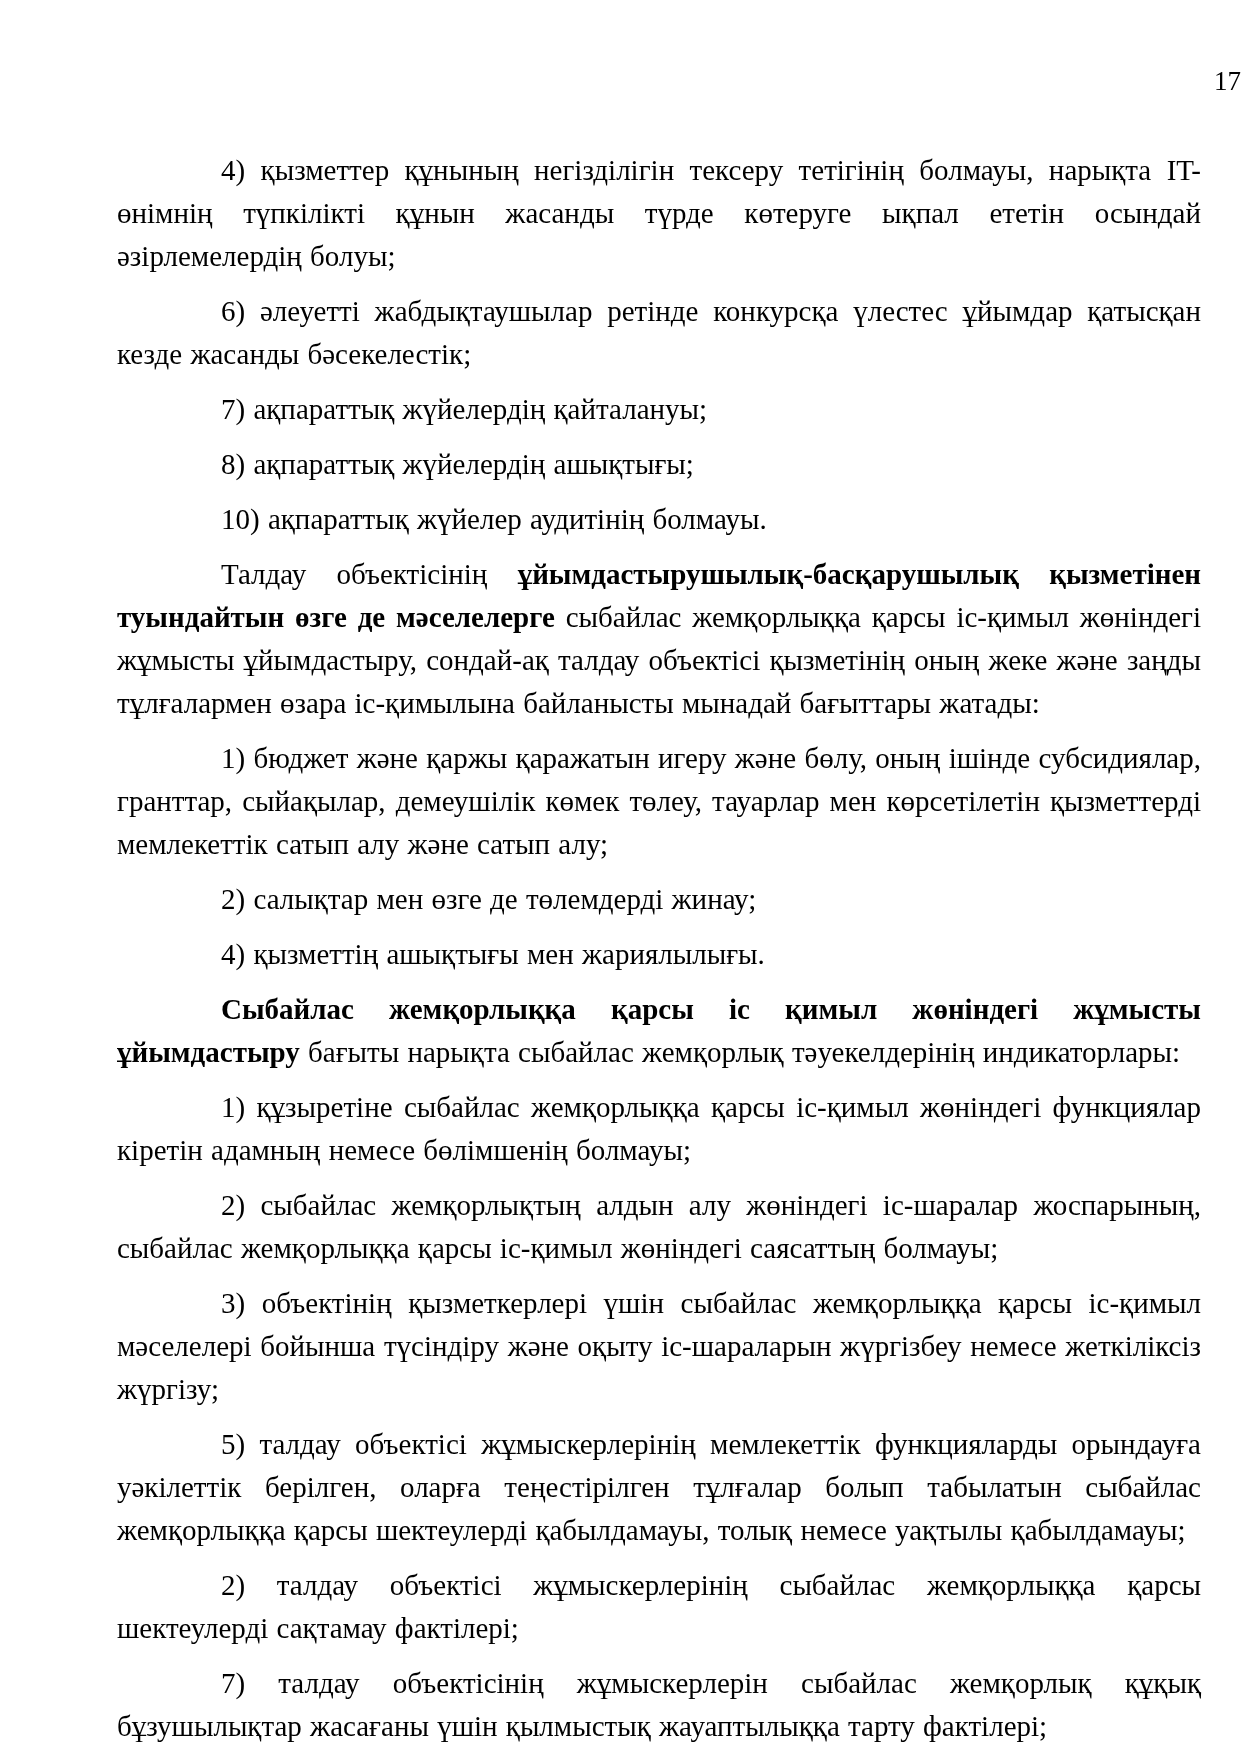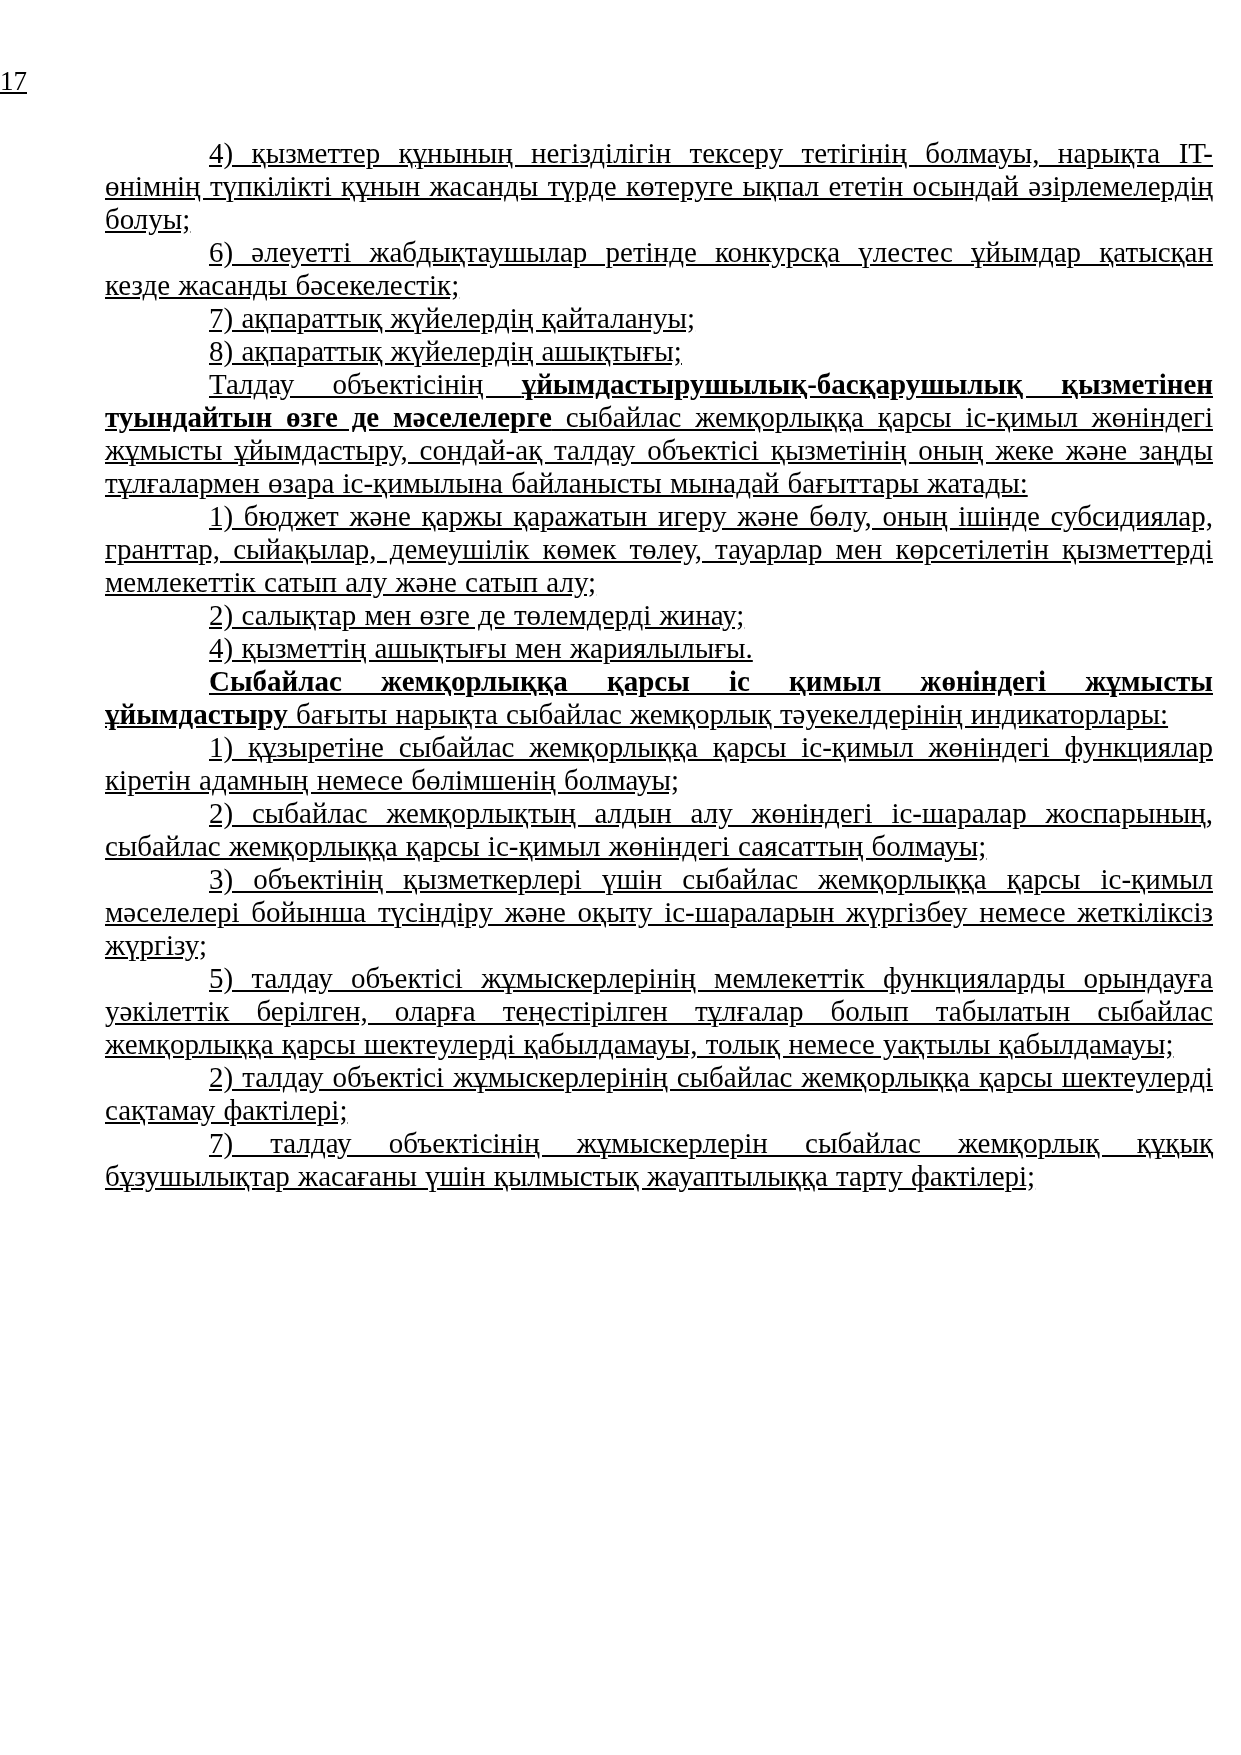--- a/index.html
+++ b/index.html
@@ -14,55 +14,54 @@
     background: #ffffff;
     color: #000000;
     font-family: "Liberation Serif", "DejaVu Serif", serif;
     overflow: hidden;
   }
   .page-number {
     position: absolute;
     top: 66px;
     left: 0;
     width: 100%;
-    text-align: left;
+    text-align: right;
     font-size: 27px;
     line-height: 30px;
-    text-decoration: underline;
   }
   .content {
     position: absolute;
     left: 105px;
     top: 137px;
     width: 1108px;
   }
   p.para {
-    margin: 0;
+    margin: 12px;
     padding: 0;
     font-size: 29px;
-    line-height: 33px;
+    line-height: 43px;
     text-align: justify;
     text-indent: 104px;
     word-spacing: 1px;
-    text-decoration: underline;
   }
   p.para b {
     font-weight: bold;
   }
 </style>
 </head>
 <body>
 
 <div class="page">
   <div class="page-number">17</div>
   <main class="content">
       <p class="para"><span>4) қызметтер құнының негізділігін тексеру тетігінің болмауы, нарықта IT-өнімнің түпкілікті құнын жасанды түрде көтеруге ықпал ететін осындай әзірлемелердің болуы;</span></p>
       <p class="para"><span>6) әлеуетті жабдықтаушылар ретінде конкурсқа үлестес ұйымдар қатысқан кезде жасанды бәсекелестік;</span></p>
       <p class="para"><span>7) ақпараттық жүйелердің қайталануы;</span></p>
       <p class="para"><span>8) ақпараттық жүйелердің ашықтығы;</span></p>
+      <p class="para"><span>10) ақпараттық жүйелер аудитінің болмауы.</span></p>
       <p class="para"><span>Талдау объектісінің </span><b>ұйымдастырушылық-басқарушылық қызметінен туындайтын өзге де мәселелерге</b><span> сыбайлас жемқорлыққа қарсы іс-қимыл жөніндегі жұмысты ұйымдастыру, сондай-ақ талдау объектісі қызметінің оның жеке және заңды тұлғалармен өзара іс-қимылына байланысты мынадай бағыттары жатады:</span></p>
       <p class="para"><span>1) бюджет және қаржы қаражатын игеру және бөлу, оның ішінде субсидиялар, гранттар, сыйақылар, демеушілік көмек төлеу, тауарлар мен көрсетілетін қызметтерді мемлекеттік сатып алу және сатып алу;</span></p>
       <p class="para"><span>2) салықтар мен өзге де төлемдерді жинау;</span></p>
       <p class="para"><span>4) қызметтің ашықтығы мен жариялылығы.</span></p>
       <p class="para"><b>Сыбайлас жемқорлыққа қарсы іс қимыл жөніндегі жұмысты ұйымдастыру</b><span> бағыты нарықта сыбайлас жемқорлық тәуекелдерінің индикаторлары:</span></p>
       <p class="para"><span>1) құзыретіне сыбайлас жемқорлыққа қарсы іс-қимыл жөніндегі функциялар кіретін адамның немесе бөлімшенің болмауы;</span></p>
       <p class="para"><span>2) сыбайлас жемқорлықтың алдын алу жөніндегі іс-шаралар жоспарының, сыбайлас жемқорлыққа қарсы іс-қимыл жөніндегі саясаттың болмауы;</span></p>
       <p class="para"><span>3) объектінің қызметкерлері үшін сыбайлас жемқорлыққа қарсы іс-қимыл мәселелері бойынша түсіндіру және оқыту іс-шараларын жүргізбеу немесе жеткіліксіз жүргізу;</span></p>
       <p class="para"><span>5) талдау объектісі жұмыскерлерінің мемлекеттік функцияларды орындауға уәкілеттік берілген, оларға теңестірілген тұлғалар болып табылатын сыбайлас жемқорлыққа қарсы шектеулерді қабылдамауы, толық немесе уақтылы қабылдамауы;</span></p>
       <p class="para"><span>2) талдау объектісі жұмыскерлерінің сыбайлас жемқорлыққа қарсы шектеулерді сақтамау фактілері;</span></p>

